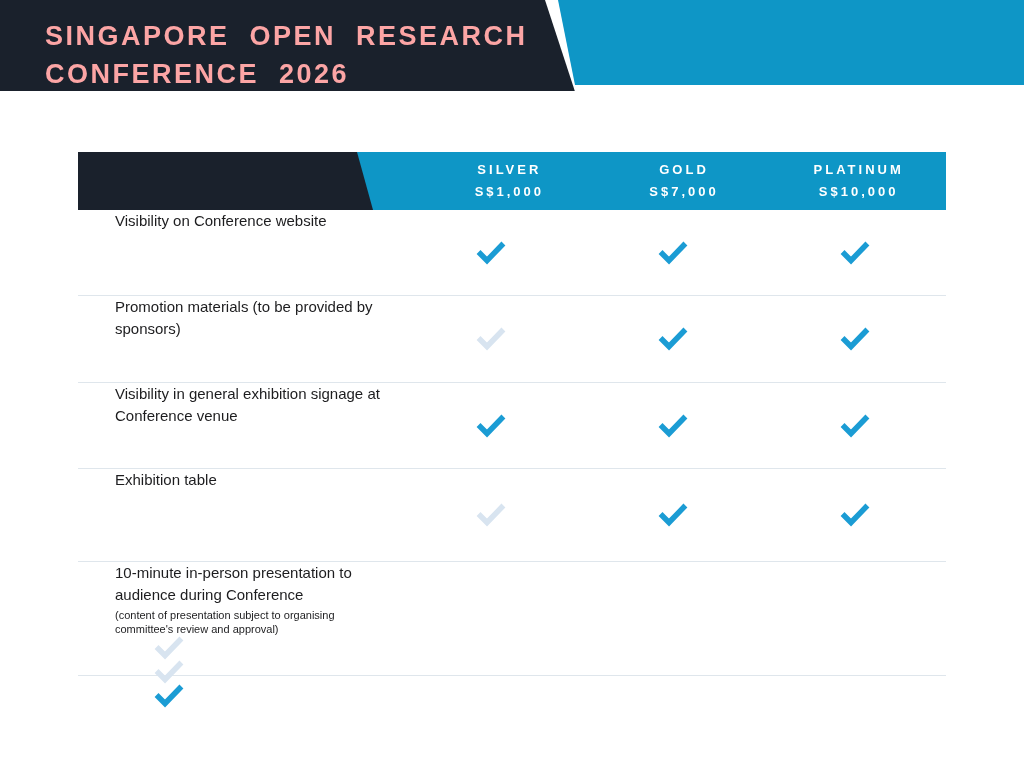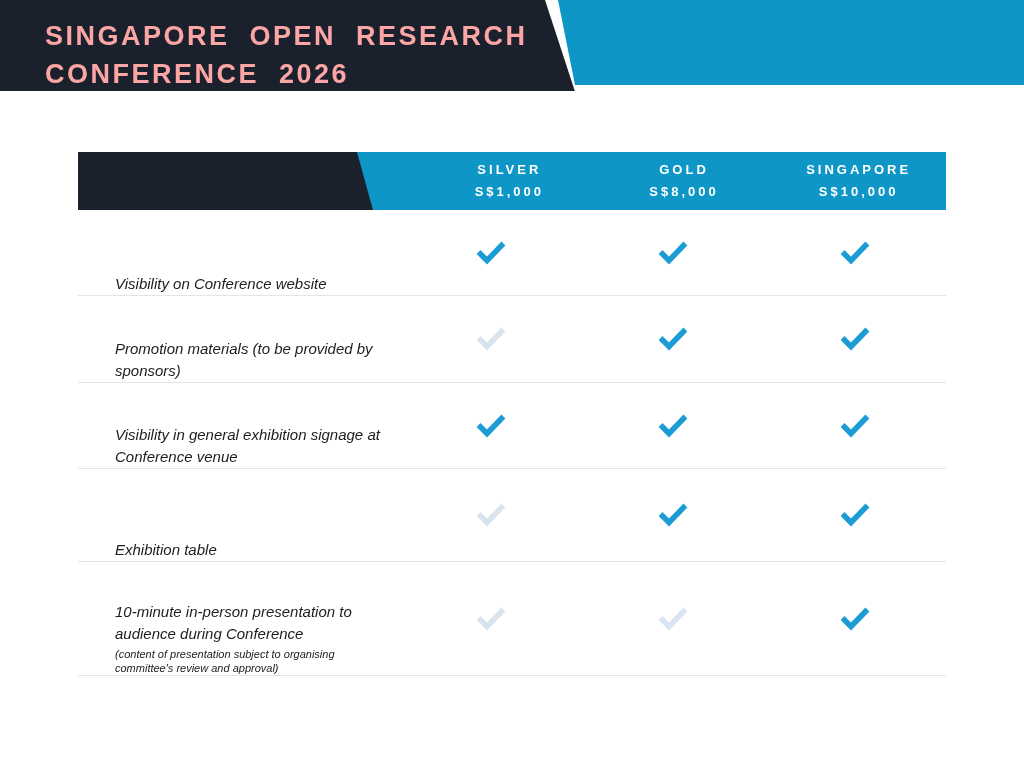--- a/index.html
+++ b/index.html
@@ -72,27 +72,27 @@
   .tbody { }
   .trow {
     display: flex;
     border-bottom: 1px solid #dfe6ec;
     box-sizing: border-box;
   }
   .trow:nth-child(1) { height: 86px; }
   .trow:nth-child(2) { height: 87px; }
   .trow:nth-child(3) { height: 86px; }
   .trow:nth-child(4) { height: 93px; }
-  .trow:nth-child(5) { height: 114px; }
+  .trow:nth-child(5) { height: 114px; flex-direction: column; }
 
   .label-cell {
     width: 322px;
     box-sizing: border-box;
     padding: 0 14px 0 37px;
-    display: flex; flex-direction: column; justify-content: flex-end; font-style: italic;
+    display: flex; flex-direction: column; justify-content: flex-start;
   }
   .row-label {
     font-size: 15px;
     line-height: 22px;
     color: #1d1d1f;
     max-width: 292px;
   }
   .row-note {
     margin-top: 2px;
     font-size: 11px;
@@ -121,24 +121,24 @@
   <div class="thead" style="background: rgb(14, 150, 198);">
     <div class="thead-dark" style="background: rgb(26, 33, 44);"></div>
     <div class="thead-cols">
       <div class="thead-spacer"></div>
       <div class="tier-col">
         <div>SILVER</div>
         <div>S$1,000</div>
       </div>
       <div class="tier-col">
         <div>GOLD</div>
-        <div>S$8,000</div>
+        <div>S$7,000</div>
       </div>
       <div class="tier-col">
-        <div>SINGAPORE</div>
+        <div>PLATINUM</div>
         <div>S$10,000</div>
       </div>
     </div>
   </div>
   <div class="tbody" id="table-body">
   <div class="trow" style="border-bottom-color: rgb(223, 230, 236);">
     <div class="label-cell">
       <div class="row-label">Visibility on Conference website</div>
 
     </div>

